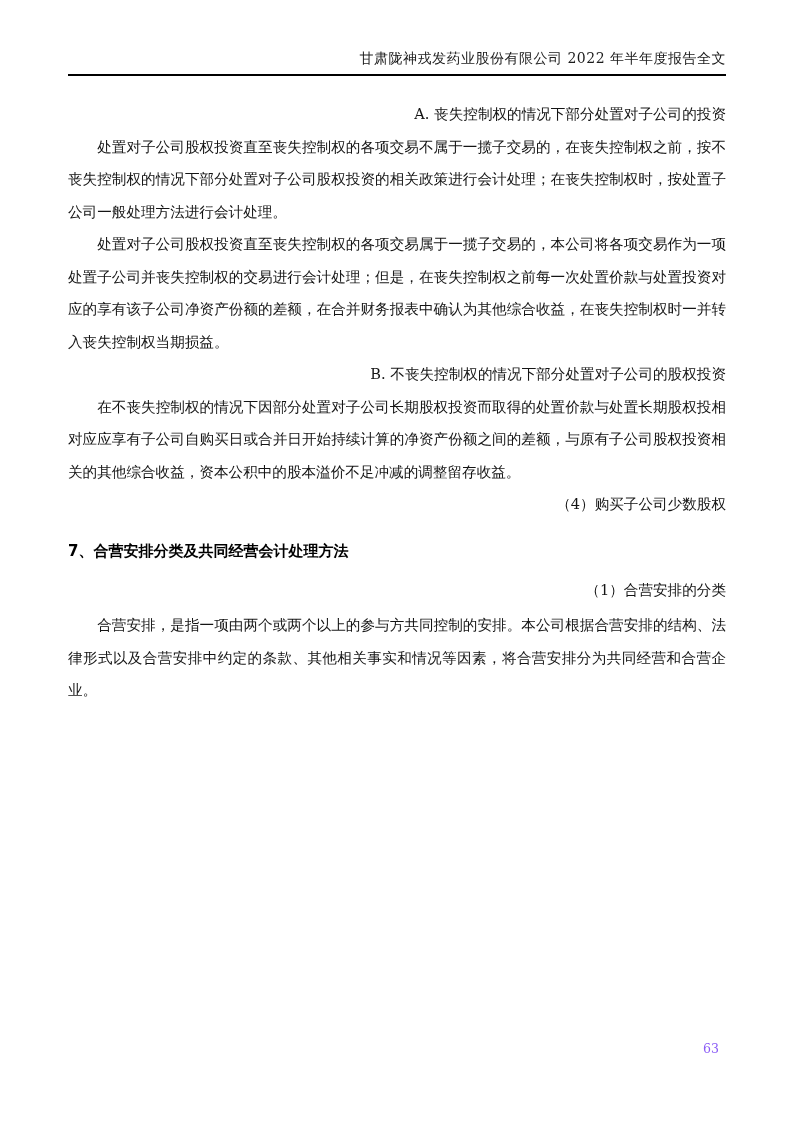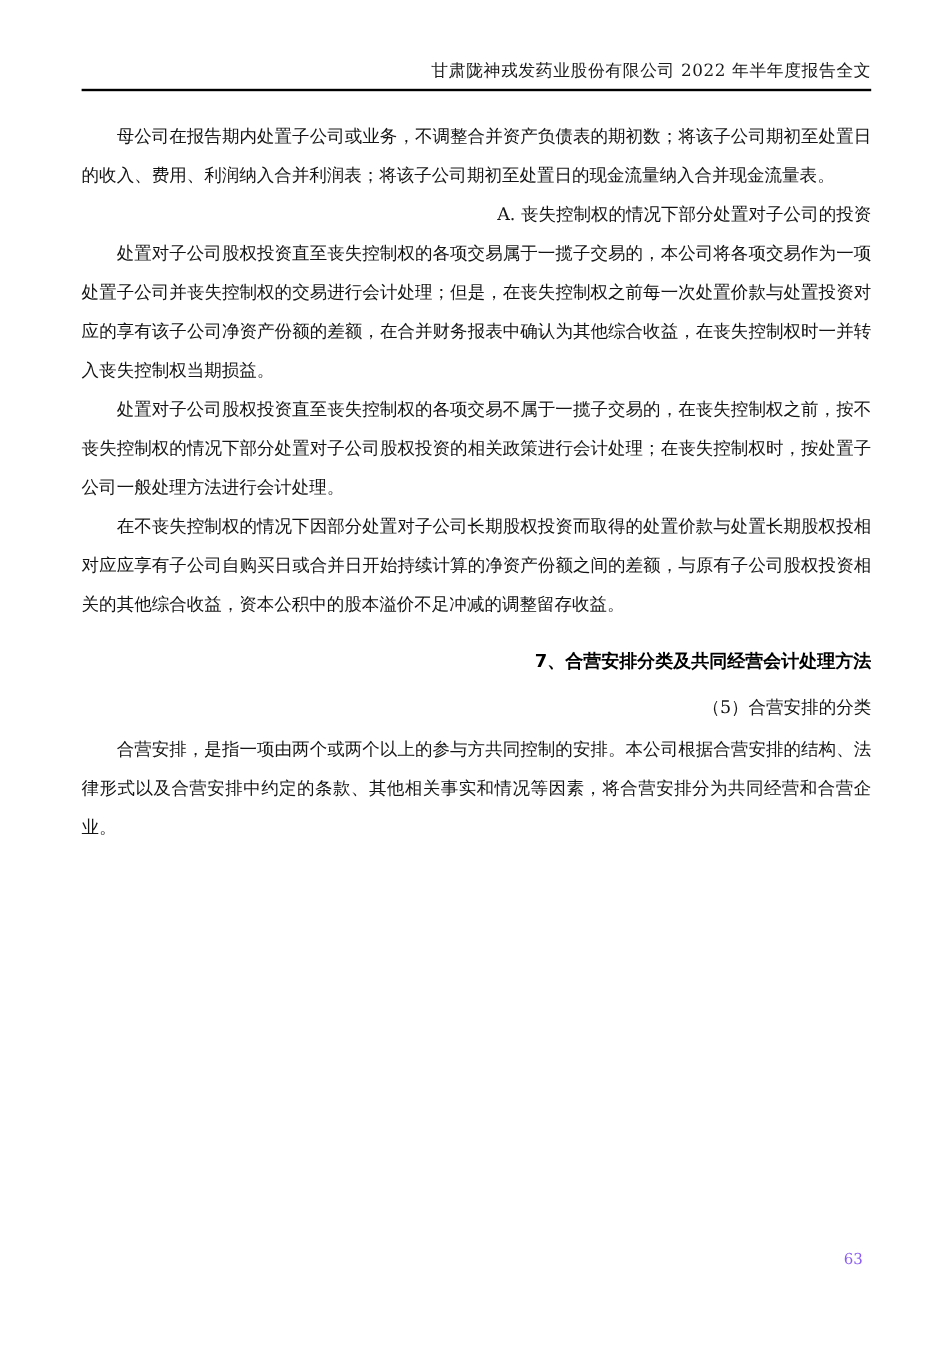--- a/index.html
+++ b/index.html
@@ -39,21 +39,21 @@
     margin: 0;
     text-indent: 2em;
   }
   .section-heading {
     margin: 17px 0 10px 0;
     font-family: "DejaVu Sans", "Liberation Sans", sans-serif;
     font-weight: bold;
     font-size: 15px;
     line-height: 26px;
     color: #000000;
-    text-align: right;
+    text-align: left;
   }
   .sub-item {
     margin: 0;
     text-indent: 2em;
     text-align: right;
   }
   .sub-item.spaced {
     margin-top: 10px;
     margin-bottom: 3px;
   }
@@ -67,37 +67,38 @@
 </style>
 </head>
 <body>
 
 <div class="page">
 
   <div class="doc-header">甘肃陇神戎发药业股份有限公司 2022 年半年度报告全文</div>
 
   <div class="doc-body">
 
-    <p>母公司在报告期内处置子公司或业务，不调整合并资产负债表的期初数；将该子公司期初至处置日的收入、费用、利润纳入合并利润表；将该子公司期初至处置日的现金流量纳入合并现金流量表。</p>
 
     <p class="sub-item">A. 丧失控制权的情况下部分处置对子公司的投资</p>
 
 
+    <p>处置对子公司股权投资直至丧失控制权的各项交易不属于一揽子交易的，在丧失控制权之前，按不丧失控制权的情况下部分处置对子公司股权投资的相关政策进行会计处理；在丧失控制权时，按处置子公司一般处理方法进行会计处理。</p>
+
     <p>处置对子公司股权投资直至丧失控制权的各项交易属于一揽子交易的，本公司将各项交易作为一项处置子公司并丧失控制权的交易进行会计处理；但是，在丧失控制权之前每一次处置价款与处置投资对应的享有该子公司净资产份额的差额，在合并财务报表中确认为其他综合收益，在丧失控制权时一并转入丧失控制权当期损益。</p>
 
-    <p>处置对子公司股权投资直至丧失控制权的各项交易不属于一揽子交易的，在丧失控制权之前，按不丧失控制权的情况下部分处置对子公司股权投资的相关政策进行会计处理；在丧失控制权时，按处置子公司一般处理方法进行会计处理。</p>
-
+    <p class="sub-item">B. 不丧失控制权的情况下部分处置对子公司的股权投资</p>
 
     <p>在不丧失控制权的情况下因部分处置对子公司长期股权投资而取得的处置价款与处置长期股权投相对应应享有子公司自购买日或合并日开始持续计算的净资产份额之间的差额，与原有子公司股权投资相关的其他综合收益，资本公积中的股本溢价不足冲减的调整留存收益。</p>
 
+    <p class="sub-item">（4）购买子公司少数股权</p>
 
 
     <h2 class="section-heading">7、合营安排分类及共同经营会计处理方法</h2>
 
-    <p class="sub-item spaced">（5）合营安排的分类</p>
+    <p class="sub-item spaced">（1）合营安排的分类</p>
 
     <p>合营安排，是指一项由两个或两个以上的参与方共同控制的安排。本公司根据合营安排的结构、法律形式以及合营安排中约定的条款、其他相关事实和情况等因素，将合营安排分为共同经营和合营企业。</p>
 
   </div>
 
   <div class="page-number">63</div>
 
 </div>
 
 </body></html>

